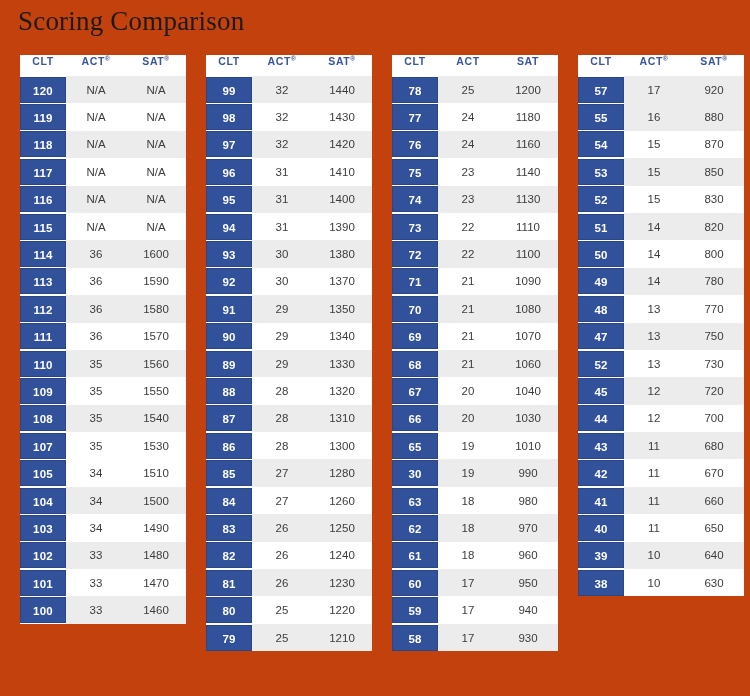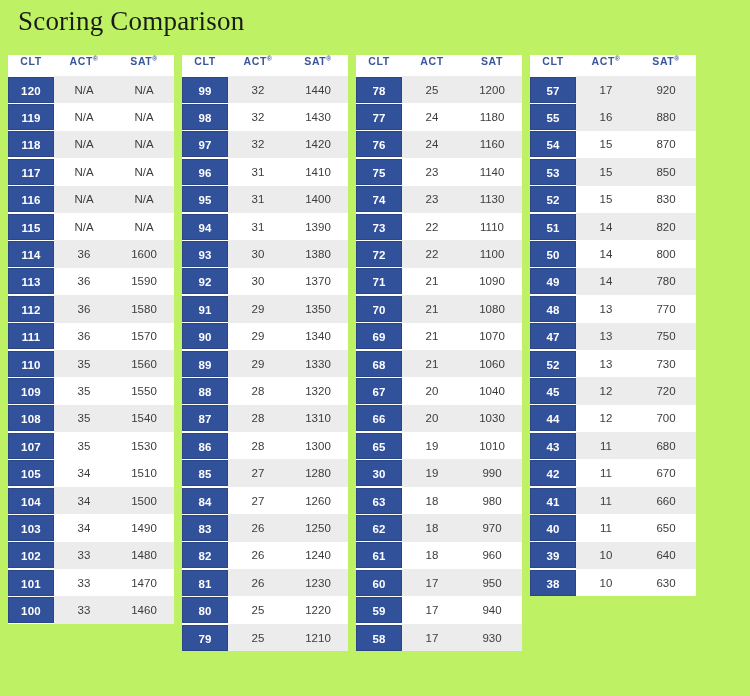--- a/index.html
+++ b/index.html
@@ -5,21 +5,21 @@
   * { box-sizing: border-box; margin: 0; padding: 0; }
   html, body {
     width: 750px; height: 696px;
     background: #ffffff;
     font-family: "Liberation Sans", sans-serif;
     overflow: hidden;
   }
   #page {
     position: relative;
     width: 750px; height: 696px;
-    background: #bef264;
+    background: #c2410c;
   }
   .page-title {
     font-family: "Liberation Serif", serif;
     font-size: 27px;
     font-weight: 400;
     color: #1b1b1b;
     letter-spacing: 0.2px;
     position: absolute;
     left: 18px;
     top: 6px;
@@ -27,21 +27,21 @@
   .tables-row {
     position: absolute;
     left: 0; top: 55px;
     width: 750px;
     display: flex;
     flex-direction: row;
     align-items: flex-start;
   }
   .table-block {
     width: 166px;
-    margin-left: 8px;
+    margin-left: 20px;
     flex: 0 0 auto;
   }
   .score-table {
     width: 166px;
     border-collapse: separate;
     border-spacing: 0;
     table-layout: fixed;
   }
   .score-table col.c-clt { width: 46px; }
   .score-table col.c-act { width: 60px; }

